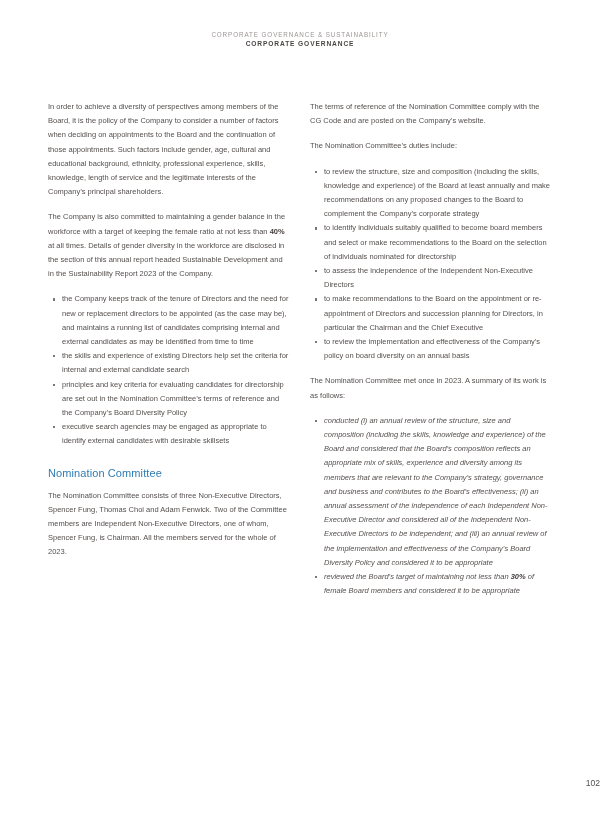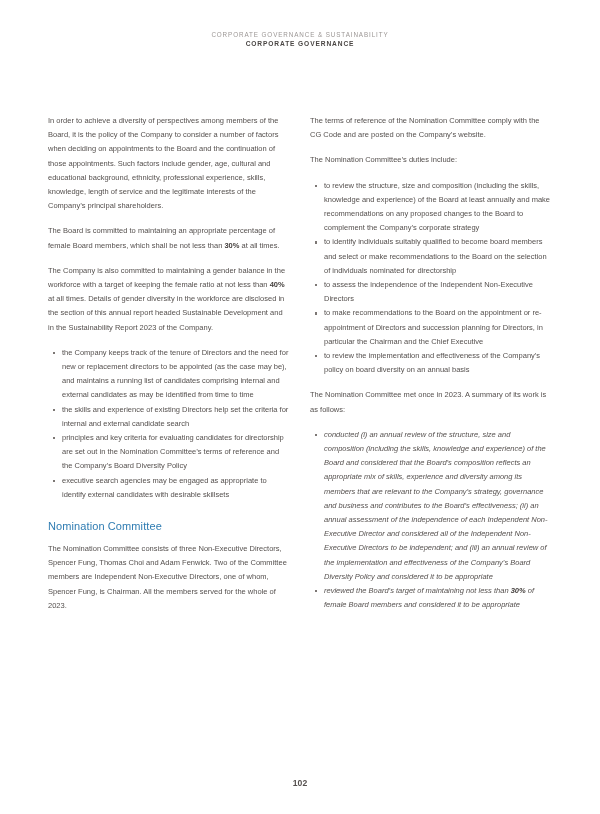--- a/index.html
+++ b/index.html
@@ -36,21 +36,21 @@
     letter-spacing: 0.9px;
     color: #4a4644;
     font-weight: bold;
     text-transform: uppercase;
     line-height: 1.6;
   }
 
   
   .columns {
     position: absolute;
-    top: 114px;
+    top: 100px;
     left: 48px;
     width: 504px;
     display: flex;
     gap: 21px;
   }
   .col {
     width: 241px;
   }
 
   p.para {
@@ -95,43 +95,41 @@
     color: #2f7cb2;
     letter-spacing: 0.1px;
   }
 
   
   .folio {
     position: absolute;
     bottom: 26px;
     left: 0;
     width: 600px;
-    text-align: center;
+    text-align: right;
     font-size: 8.6px;
     color: #55504e;
-    font-weight: bold;
   }
 </style>
 </head>
 <body>
 
 <div class="page">
 
   <div class="runhead">
     <div class="runhead-line1">CORPORATE GOVERNANCE &amp; SUSTAINABILITY</div>
     <div class="runhead-line2">CORPORATE GOVERNANCE</div>
   </div>
 
   <div class="columns">
 
     <div class="col">
 
       <p class="para">In order to achieve a diversity of perspectives among members of the Board, it is the policy of the Company to consider a number of factors when deciding on appointments to the Board and the continuation of those appointments. Such factors include gender, age, cultural and educational background, ethnicity, professional experience, skills, knowledge, length of service and the legitimate interests of the Company’s principal shareholders.</p>
 
-      <p class="para"><span>The Board is committed to maintaining an appropriate percentage of female Board members, which shall be not less than </span><span class="b">30%</span><span> at all times.</span></p>
 
       <p class="para"><span>The Company is also committed to maintaining a gender balance in the workforce with a target of keeping the female ratio at not less than </span><span class="b">40%</span><span> at all times. Details of gender diversity in the workforce are disclosed in the section of this annual report headed Sustainable Development and in the Sustainability Report 2023 of the Company.</span></p>
 
 
       <ul class="bullets">
         <li>the Company keeps track of the tenure of Directors and the need for new or replacement directors to be appointed (as the case may be), and maintains a running list of candidates comprising internal and external candidates as may be identified from time to time</li>
         <li>the skills and experience of existing Directors help set the criteria for internal and external candidate search</li>
         <li>principles and key criteria for evaluating candidates for directorship are set out in the Nomination Committee’s terms of reference and the Company’s Board Diversity Policy</li>
         <li>executive search agencies may be engaged as appropriate to identify external candidates with desirable skillsets</li>
       </ul>

